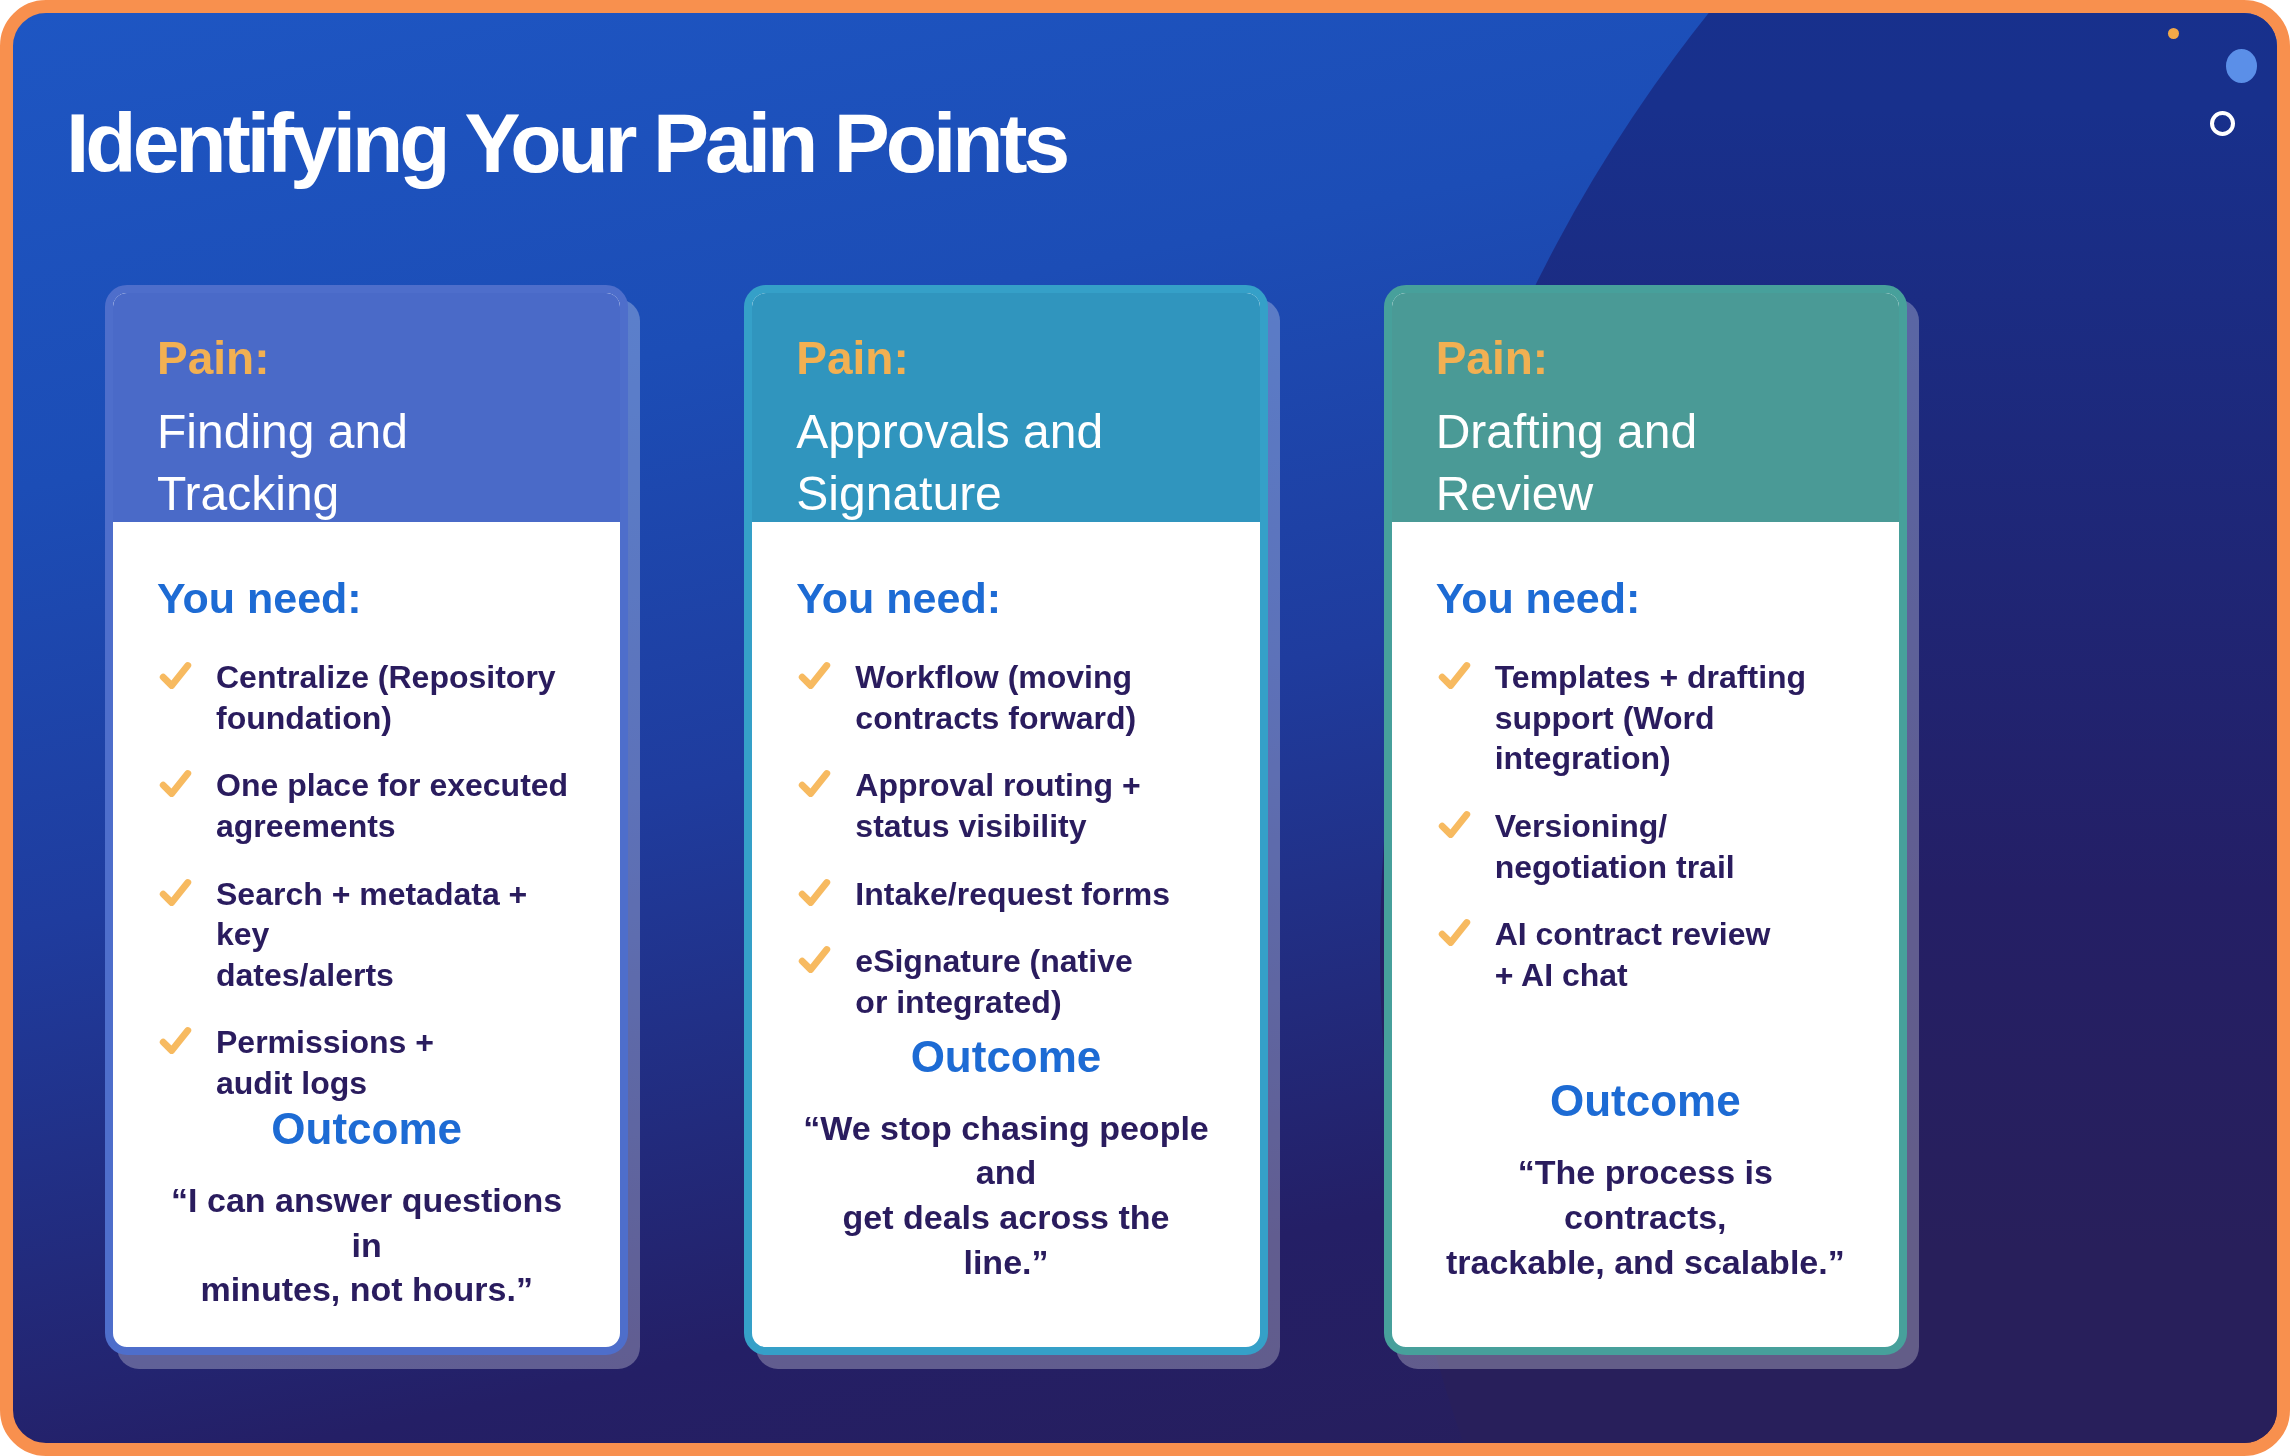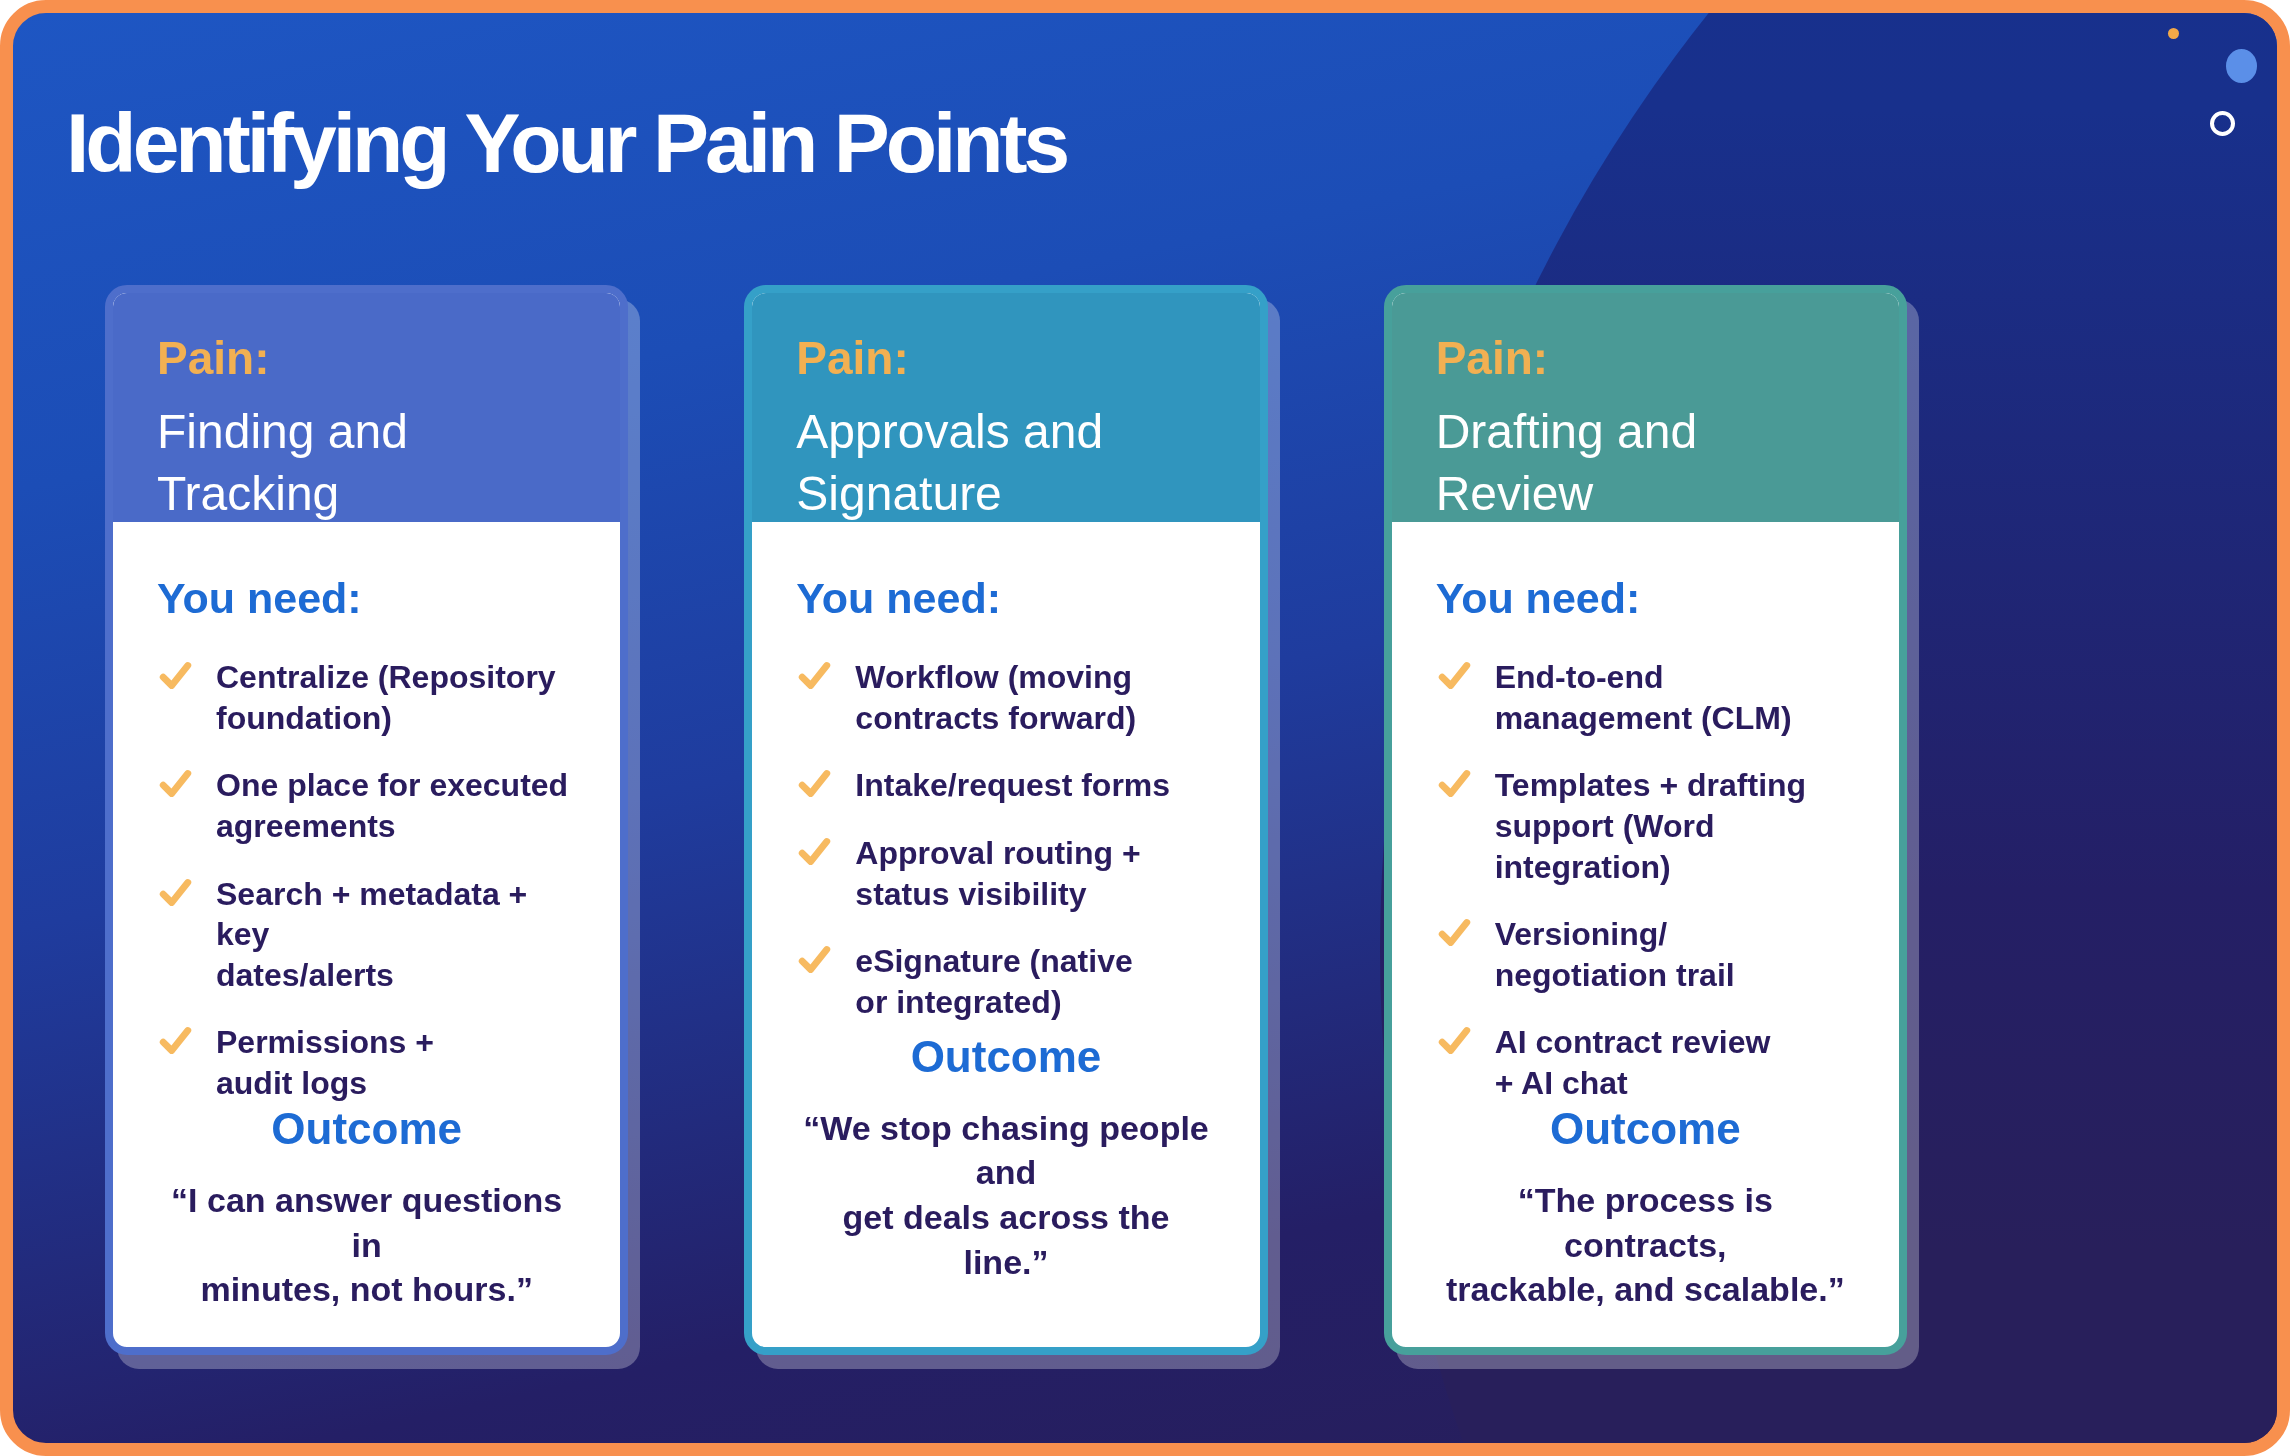--- a/index.html
+++ b/index.html
@@ -187,28 +187,28 @@
               <svg class="check-icon" viewBox="0 0 24 24">
                   <path class="check-path" d="M4 13 L9.5 18.5 L20 5.5" stroke="#F7BA60" stroke-width="4.4" fill="none" stroke-linecap="round" stroke-linejoin="round"></path>
                 </svg>
               <span class="need-text">Workflow (moving
 contracts forward)</span>
             </div>
             <div class="need-item">
               <svg class="check-icon" viewBox="0 0 24 24">
                   <path class="check-path" d="M4 13 L9.5 18.5 L20 5.5" stroke="#F7BA60" stroke-width="4.4" fill="none" stroke-linecap="round" stroke-linejoin="round"></path>
                 </svg>
-              <span class="need-text">Intake/request forms</span>
-            </div>
-            <div class="need-item">
-              <svg class="check-icon" viewBox="0 0 24 24">
-                  <path class="check-path" d="M4 13 L9.5 18.5 L20 5.5" stroke="#F7BA60" stroke-width="4.4" fill="none" stroke-linecap="round" stroke-linejoin="round"></path>
-                </svg>
               <span class="need-text">Approval routing +
 status visibility</span>
+            </div>
+            <div class="need-item">
+              <svg class="check-icon" viewBox="0 0 24 24">
+                  <path class="check-path" d="M4 13 L9.5 18.5 L20 5.5" stroke="#F7BA60" stroke-width="4.4" fill="none" stroke-linecap="round" stroke-linejoin="round"></path>
+                </svg>
+              <span class="need-text">Intake/request forms</span>
             </div>
             <div class="need-item">
               <svg class="check-icon" viewBox="0 0 24 24">
                   <path class="check-path" d="M4 13 L9.5 18.5 L20 5.5" stroke="#F7BA60" stroke-width="4.4" fill="none" stroke-linecap="round" stroke-linejoin="round"></path>
                 </svg>
               <span class="need-text">eSignature (native
 or integrated)</span>
             </div>
           </div>
           <div class="outcome">
@@ -225,27 +225,20 @@
           <div class="pain-title">Drafting and Review
 and Lifecycle Visibility</div>
         </div>
         <div class="card-body">
           <div class="need-label">You need:</div>
           <div class="need-list">
             <div class="need-item">
               <svg class="check-icon" viewBox="0 0 24 24">
                   <path class="check-path" d="M4 13 L9.5 18.5 L20 5.5" stroke="#F7BA60" stroke-width="4.4" fill="none" stroke-linecap="round" stroke-linejoin="round"></path>
                 </svg>
-              <span class="need-text">End-to-end
-management (CLM)</span>
-            </div>
-            <div class="need-item">
-              <svg class="check-icon" viewBox="0 0 24 24">
-                  <path class="check-path" d="M4 13 L9.5 18.5 L20 5.5" stroke="#F7BA60" stroke-width="4.4" fill="none" stroke-linecap="round" stroke-linejoin="round"></path>
-                </svg>
               <span class="need-text">Templates + drafting
 support (Word integration)</span>
             </div>
             <div class="need-item">
               <svg class="check-icon" viewBox="0 0 24 24">
                   <path class="check-path" d="M4 13 L9.5 18.5 L20 5.5" stroke="#F7BA60" stroke-width="4.4" fill="none" stroke-linecap="round" stroke-linejoin="round"></path>
                 </svg>
               <span class="need-text">Versioning/
 negotiation trail</span>
             </div>

